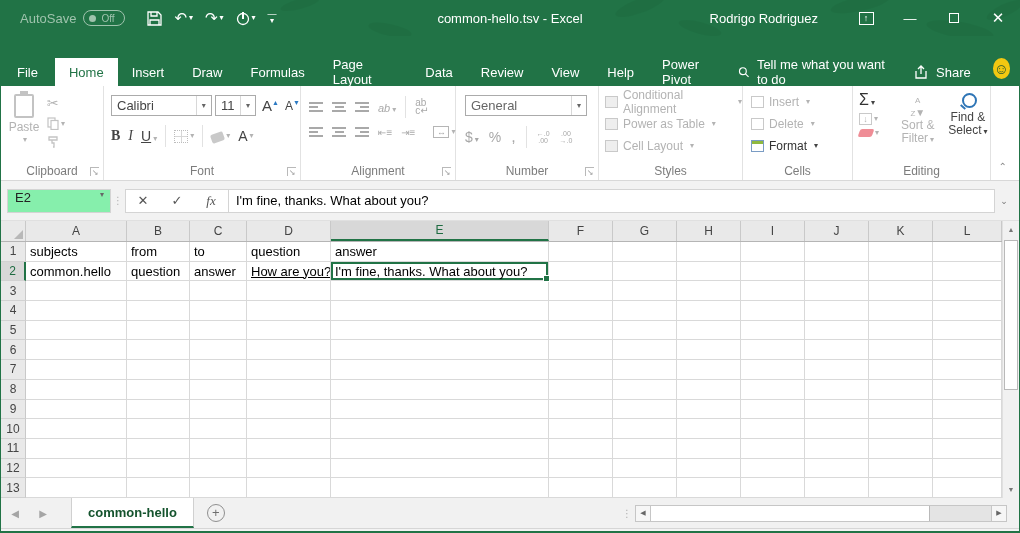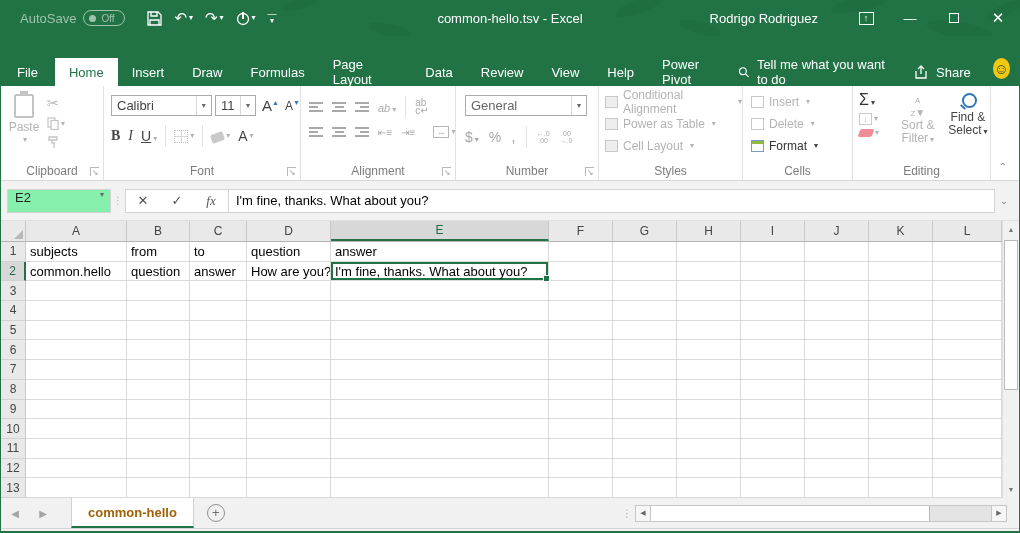--- a/index.html
+++ b/index.html
@@ -142,21 +142,21 @@
   .gcell.sel { box-shadow:inset 0 0 0 2px #217346; position:relative; overflow:visible; z-index:2; }
   .gcell.sel::after { content:""; position:absolute; right:-2px; bottom:-2px; width:5px; height:5px; background:#217346; border:1px solid #fff; }
   .vscroll { width:17px; flex:none; background:#f1f1f1; border-left:1px solid #e0e0e0; display:flex; flex-direction:column; align-items:center; }
   .sarrow { height:17px; width:17px; display:flex; align-items:center; justify-content:center; color:#777; font-size:7px; flex:none; }
   .vtrack { flex:1; width:100%; position:relative; }
   .vthumb { position:absolute; top:2px; left:1px; right:1px; height:150px; background:#fff; border:1px solid #b9b9b9; }
 
   
   .sheetbar { height:30px; background:#f1f1f1; display:flex; align-items:stretch; flex:none; font-size:13px; }
   .snav { width:28px; display:flex; align-items:center; justify-content:center; color:#a5a5a5; font-size:10px; }
-  .sheettab { margin-left:14px; padding:0 16px; background:#fff; border-right:1px solid #d0d0d0; border-left:1px solid #d0d0d0; border-bottom:2px solid #217346; color:#a16207; font-weight:bold; display:flex; align-items:center; }
+  .sheettab { margin-left:14px; padding:0 16px; background:#fff; border-right:1px solid #d0d0d0; border-left:1px solid #d0d0d0; border-bottom:2px solid #217346; color:#14532d; font-weight:bold; display:flex; align-items:center; }
   .addsheet { width:44px; display:flex; align-items:center; justify-content:center; }
   .addcirc { width:18px; height:18px; border-radius:50%; border:1px solid #8f8f8f; color:#6e6e6e; font-size:13px; line-height:16px; text-align:center; }
   .sheet-dots { margin-left:auto; width:16px; display:flex; align-items:center; justify-content:center; color:#b0b0b0; font-size:10px; }
   .hscroll { width:372px; display:flex; align-items:center; margin-right:12px; }
   .harrow { width:16px; height:17px; border:1px solid #c6c6c6; background:#f6f6f6; color:#666; font-size:7px; display:flex; align-items:center; justify-content:center; flex:none; }
   .htrack { flex:1; height:17px; border-top:1px solid #c6c6c6; border-bottom:1px solid #c6c6c6; background:#e4e4e4; position:relative; }
   .hthumb { position:absolute; left:0; top:0; bottom:0; width:82%; background:#fff; border-right:1px solid #b9b9b9; }
 
   
   .statusbar { height:24px; background:#f3f3f3; border-top:1px solid #d6d6d6; display:flex; align-items:center; font-size:12px; color:#444; flex:none; }
@@ -527,21 +527,21 @@
               <div class="gcell" style="width: 64px;"></div>
               <div class="gcell" style="width: 64px;"></div>
               <div class="gcell" style="width: 64px;"></div>
               <div class="gcell" style="width: 69px;"></div>
             </div>
             <div class="grow">
               <div class="rhead hl">2</div>
               <div class="gcell" style="width: 101px;">common.hello</div>
               <div class="gcell" style="width: 63px;">question</div>
               <div class="gcell" style="width: 57px;">answer</div>
-              <div class="gcell" style="width: 84px;">How are you?</div>
+              <div class="gcell" style="width: 84px; text-decoration: underline;">How are you?</div>
               <div class="gcell sel" style="width: 218px;">I'm fine, thanks. What about you?</div>
               <div class="gcell" style="width: 64px;"></div>
               <div class="gcell" style="width: 64px;"></div>
               <div class="gcell" style="width: 64px;"></div>
               <div class="gcell" style="width: 64px;"></div>
               <div class="gcell" style="width: 64px;"></div>
               <div class="gcell" style="width: 64px;"></div>
               <div class="gcell" style="width: 69px;"></div>
             </div>
             <div class="grow">

